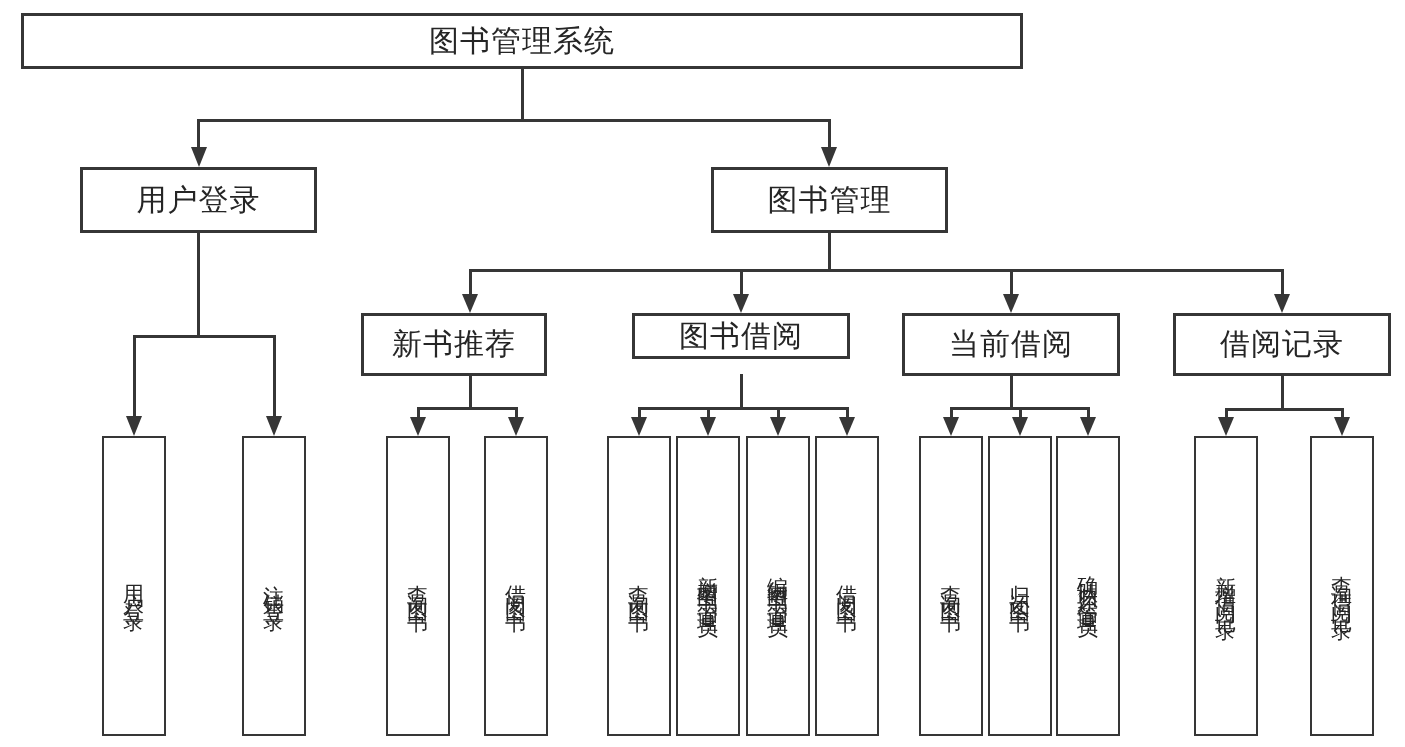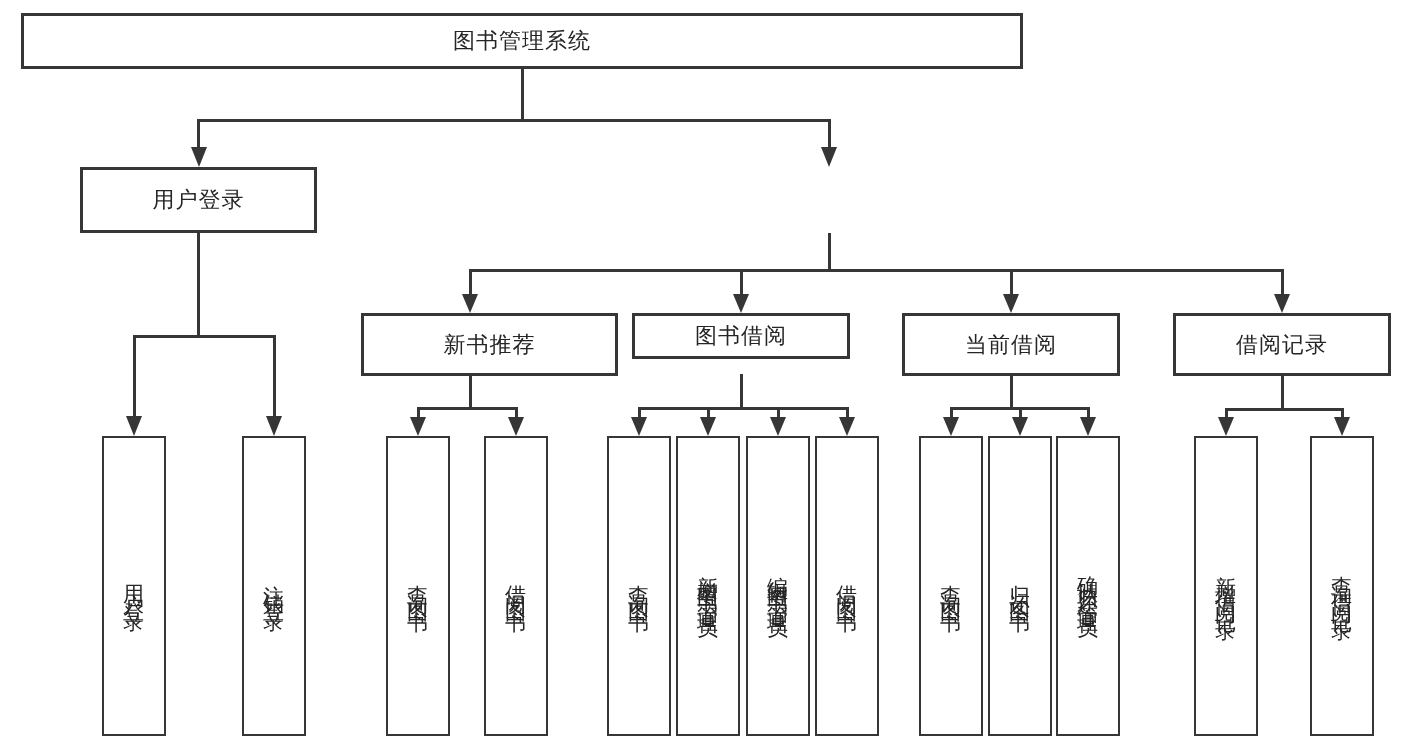--- a/index.html
+++ b/index.html
@@ -13,21 +13,21 @@
     color: #222222;
     overflow: hidden;
   }
   .node {
     position: absolute;
     background: #ffffff;
     border: 3px solid #363636;
     display: flex;
     align-items: center;
     justify-content: center;
-    font-size: 22px;
+    font-size: 30px;
     color: #252525;
     letter-spacing: 1px;
   }
   .leaf {
     position: absolute;
     top: 436px;
     width: 64px;
     height: 300px;
     background: #ffffff;
     border: 2.5px solid #363636;
@@ -71,22 +71,25 @@
 
 <div class="stage">
 
   <div class="node" style="left:21px; top:13px; width:1002px; height:56px;">
     <span>图书管理系统</span>
   </div>
 
   <div class="node" style="left:80px; top:167px; width:237px; height:66px;">
     <span>用户登录</span>
   </div>
-
-  <div class="node" style="left:361px; top:313px; width:257px; height:63px;">
+  <div class="node" style="left:711px; top:167px; width:237px; height:66px;">
+    <span>图书管理</span>
+  </div>
+
+  <div class="node" style="left:361px; top:313px; width:186px; height:63px;">
     <span>新书推荐</span>
   </div>
   <div class="node" style="left:632px; top:313px; width:218px; height:46px;">
     <span>图书借阅</span>
   </div>
   <div class="node" style="left:1173px; top:313px; width:218px; height:63px;">
     <span>借阅记录</span>
   </div>
   <div class="node" style="left:902px; top:313px; width:218px; height:63px;">
     <span>当前借阅</span>

